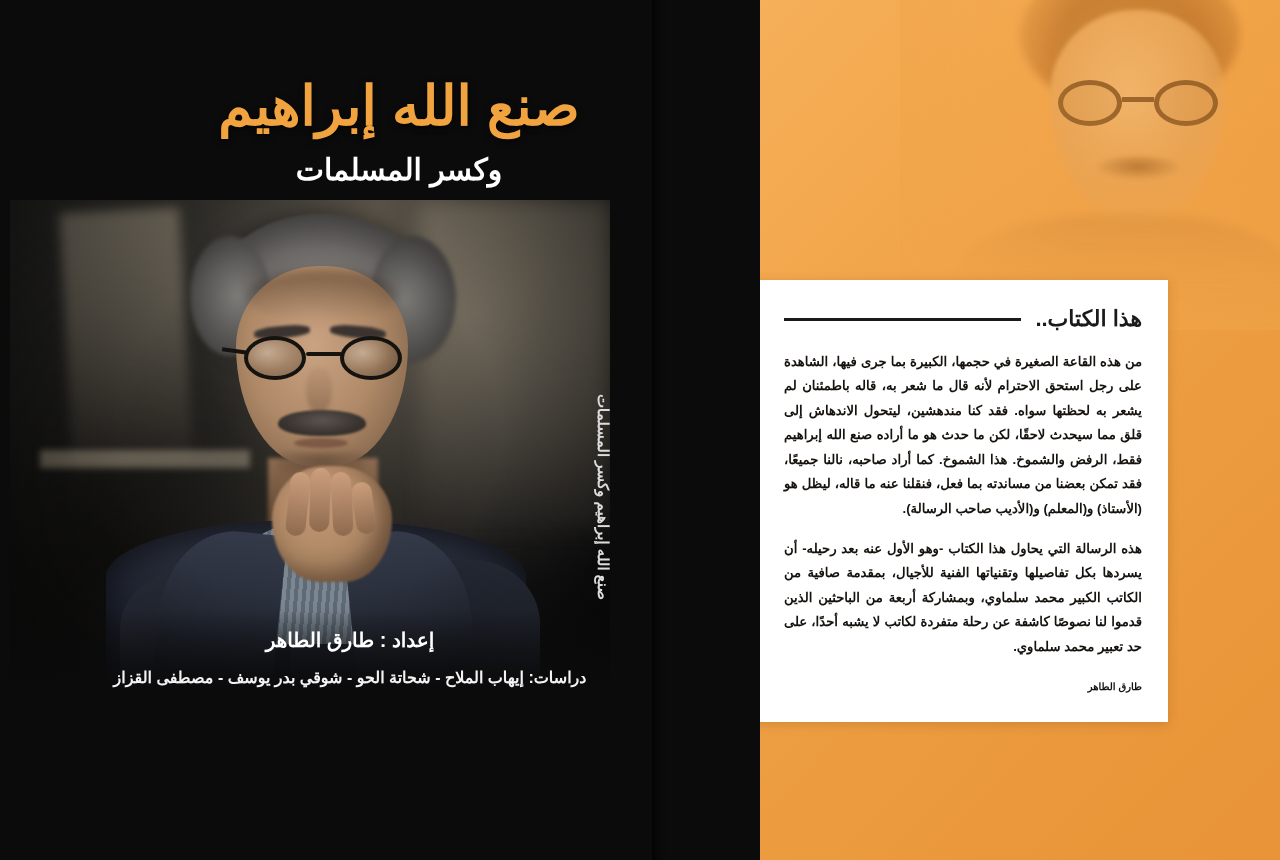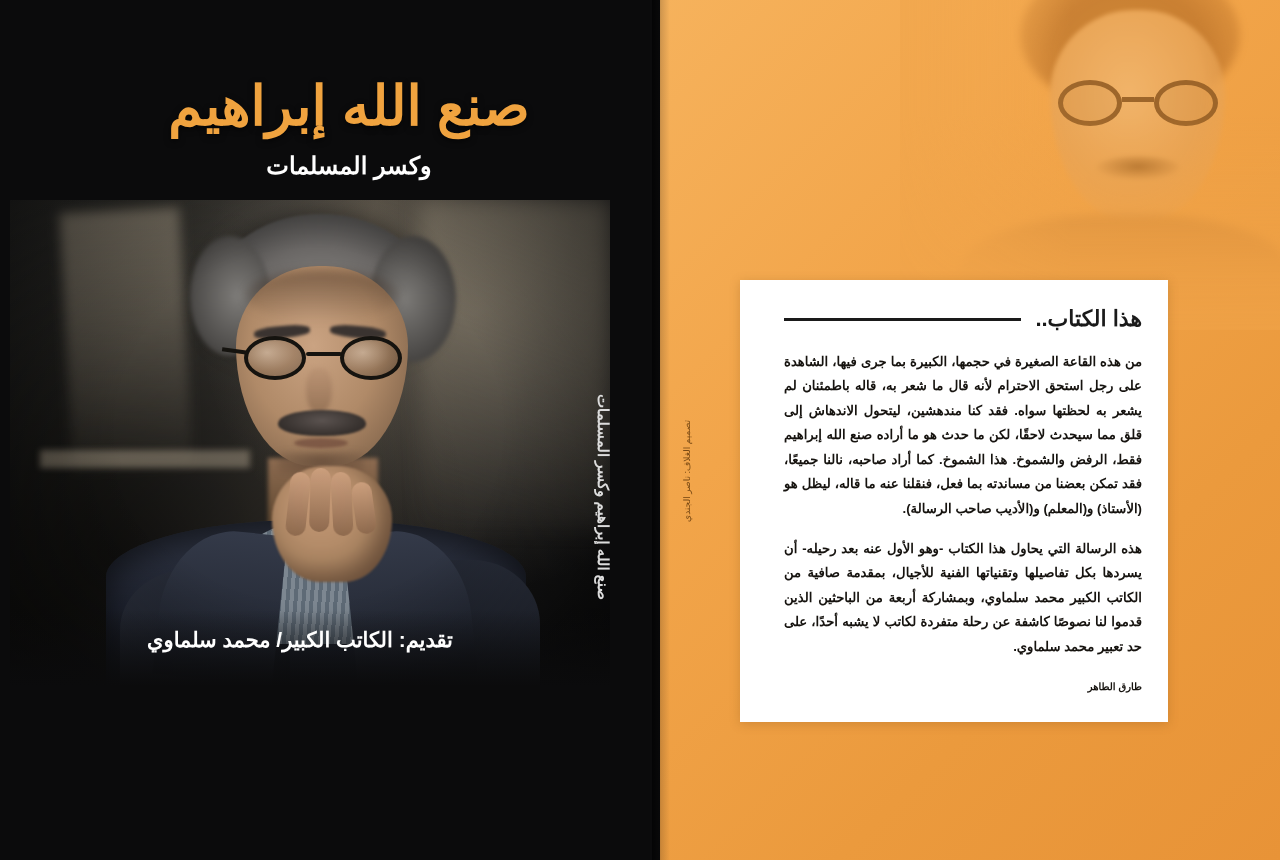--- a/index.html
+++ b/index.html
@@ -18,21 +18,21 @@
     height: 860px;
     display: flex;
     flex-direction: row-reverse; 
   }
 
   
   .front-cover {
     position: absolute;
     left: 0;
     top: 0;
-    width: 660px;
+    width: 760px;
     height: 860px;
     background: #0b0b0c;
     overflow: hidden;
   }
 
   .front-inner {
     position: absolute;
     inset: 0;
   }
 
@@ -51,21 +51,21 @@
     text-shadow: 0 2px 6px rgba(0,0,0,.6);
   }
 
   .title-sub {
     position: absolute;
     top: 152px;
     right: 72px;
     left: 110px;
     text-align: center;
     color: #ffffff;
-    font-size: 24px;
+    font-size: 30px;
     font-weight: bold;
     line-height: 1.2;
   }
 
   
   .photo {
     position: absolute;
     left: 10px;
     top: 200px;
     width: 600px;
@@ -563,21 +563,22 @@
           <div class="finger f2"></div>
           <div class="finger f3"></div>
           <div class="finger f4"></div>
         </div>
 
         <div class="photo-vignette"></div>
         <div class="photo-bottom-fade"></div>
       </div>
 
       <div class="credits">
-        <div class="credit-line-1">تقديم: الكاتب الكبير/ محمد سلماوي</div>
+        <div class="credit-line-2">إعداد : طارق الطاهر</div>
+        <div class="credit-line-3">دراسات: إيهاب الملاح - شحاتة الحو - شوقي بدر يوسف - مصطفى القزاز</div>
       </div>
 
 
       <div class="spine-text">صنع الله إبراهيم وكسر المسلمات</div>
     </div>
   </div>
 
   <div class="gutter"></div>
 </div>
 

